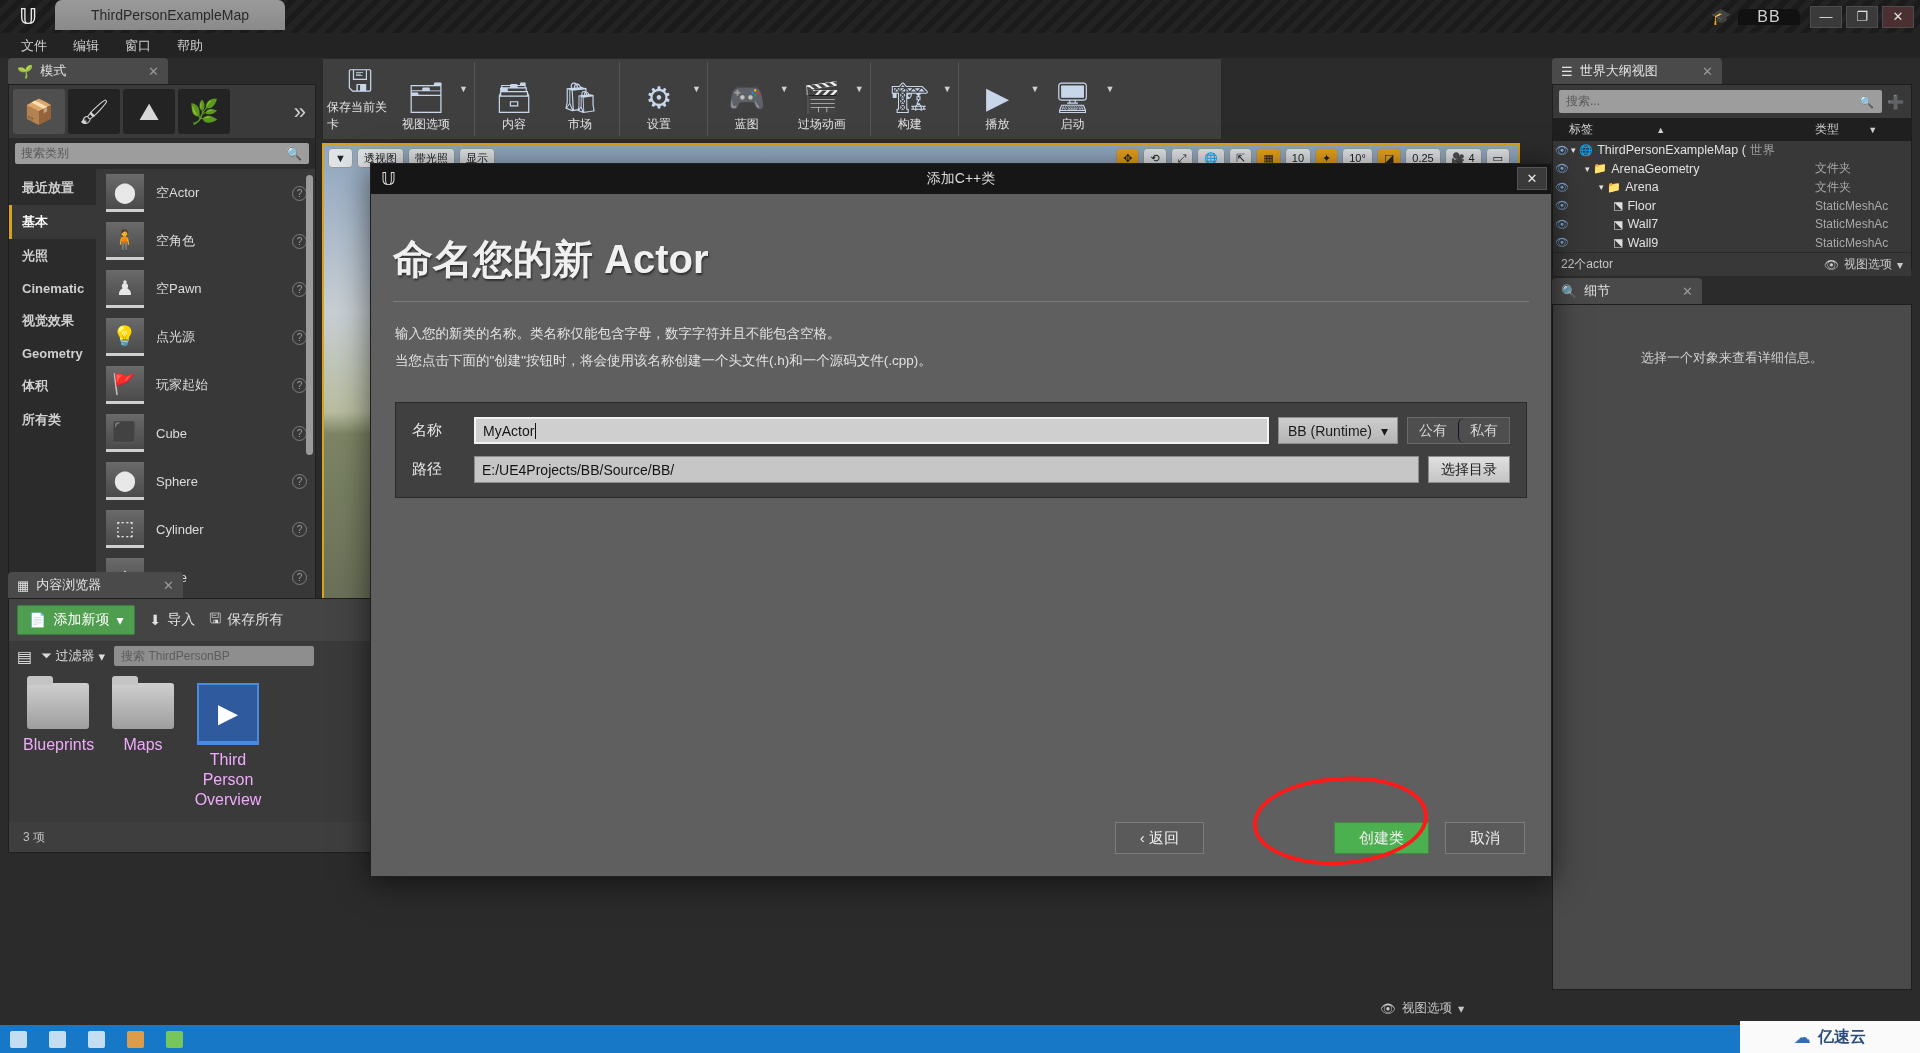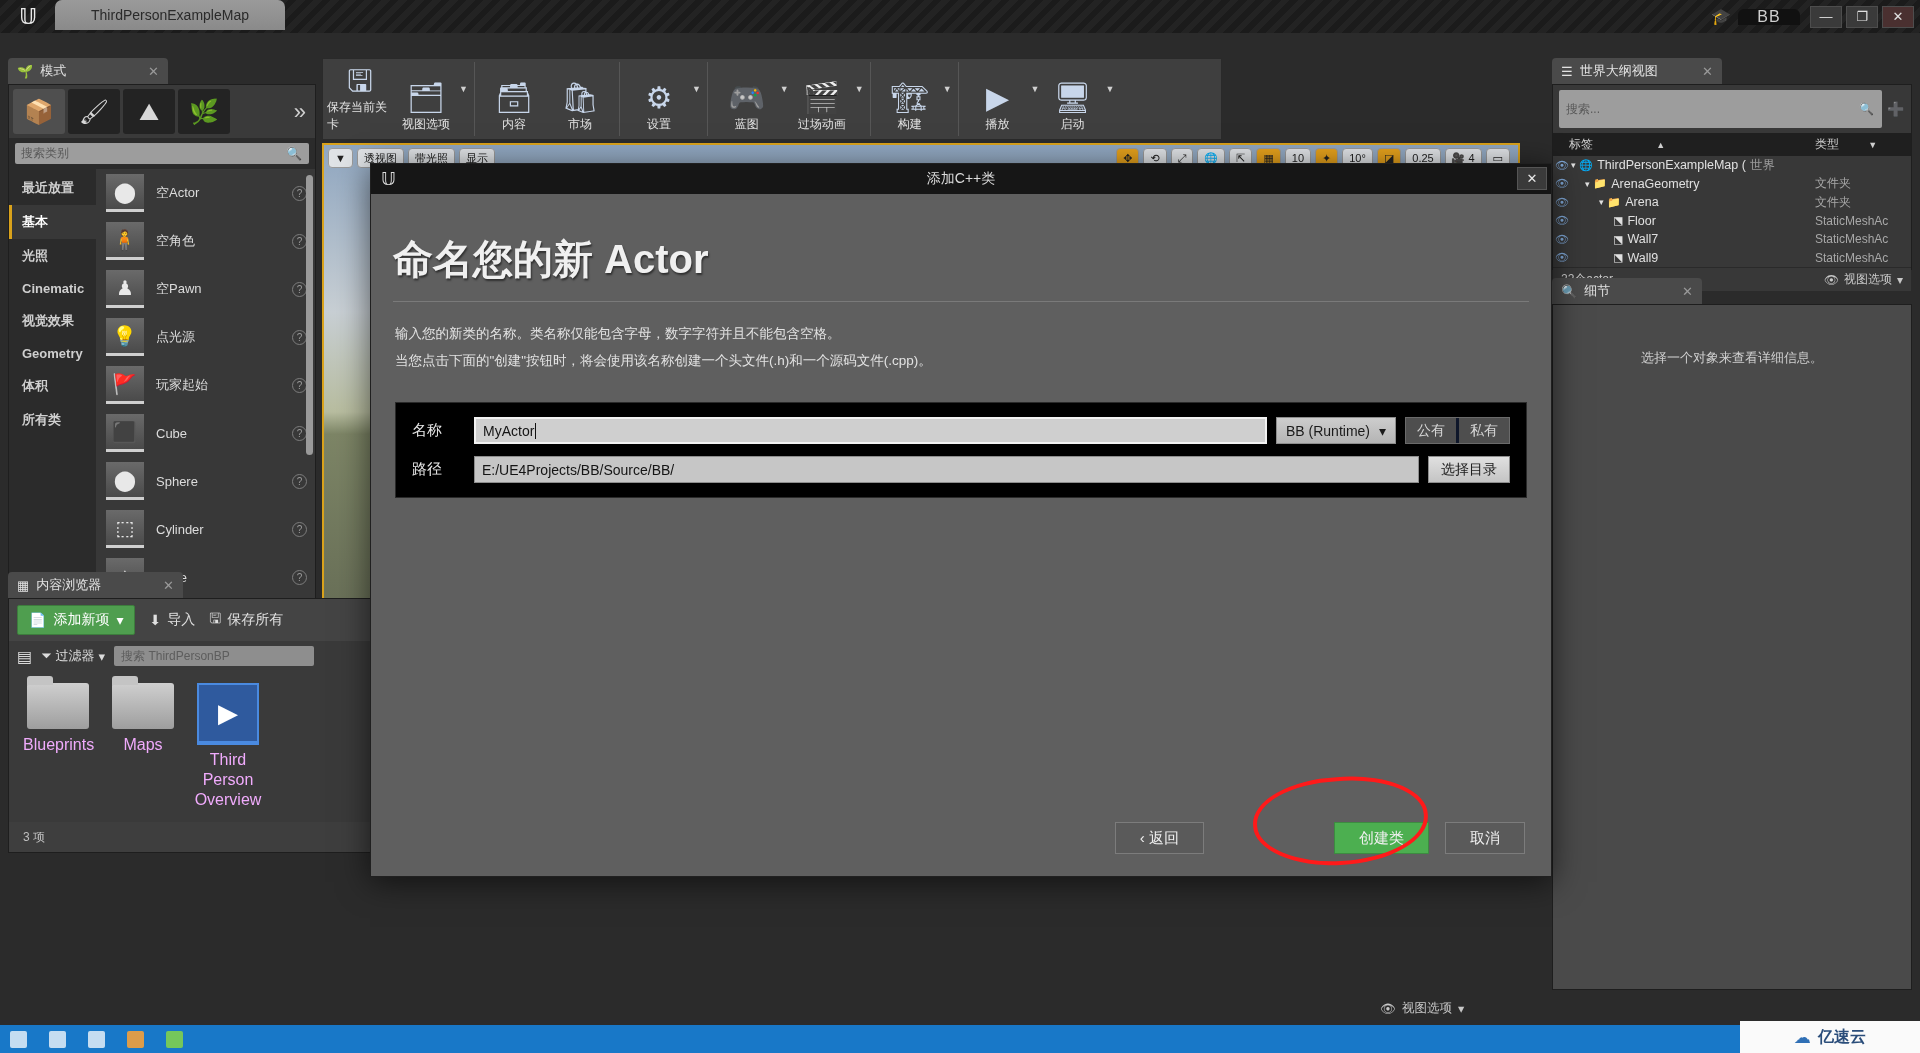--- a/index.html
+++ b/index.html
@@ -165,21 +165,21 @@
     position: absolute; left: 0; bottom: 0; width: 100%; height: 30px;
     background: #3e3e3e; display: flex; align-items: center; padding: 0 14px;
     font-size: 12px; color: #bfbfbf;
   }
 
   
   .outliner { position: absolute; left: 1552px; top: 58px; width: 360px; height: 212px; }
   .outliner-body { background: #383838; border: 1px solid #1e1e1e; height: 186px; }
   .ol-search-row { display: flex; align-items: center; gap: 6px; padding: 5px 6px; }
   .ol-search {
-    flex: 1; height: 38px; background: #9d9d9d; border-radius: 2px;
+    flex: 1; height: 23px; background: #9d9d9d; border-radius: 2px;
     padding: 0 7px; display: flex; align-items: center; font-size: 12px; color: #5a5a5a;
   }
   .ol-head {
     display: flex; background: #1f1f1f; font-size: 12px; color: #cfcfcf;
     padding: 3px 0;
   }
   .ol-head .c1 { flex: 1; padding-left: 16px; }
   .ol-head .c2 { width: 96px; }
   .ol-row { display: flex; align-items: center; font-size: 12.5px; height: 18.5px; }
   .ol-eye { width: 18px; text-align: center; color: #7fa8d8; font-size: 11px; }
@@ -218,21 +218,21 @@
     background: #3a3a3a; border: 1px solid #555; color: #e8e8e8;
     display: flex; align-items: center; justify-content: center; font-size: 13px;
   }
   .dlg-heading {
     font-size: 40px; font-weight: bold; color: #f0f0f0;
     padding: 38px 0 0 22px; text-shadow: 1px 2px 2px rgba(0,0,0,.5);
   }
   .dlg-rule { height: 1px; background: #7a7a7a; margin: 14px 22px 0 22px; }
   .dlg-desc { padding: 18px 24px 0 24px; font-size: 13.5px; color: #e2e2e2; line-height: 2.0; }
   .form-box {
-    margin: 28px 24px 0 24px; background: #000000; border: 1px solid #2a2a2a;
+    margin: 28px 24px 0 24px; background: #404040; border: 1px solid #2a2a2a;
     padding: 14px 16px;
   }
   .form-row { display: flex; align-items: center; margin-bottom: 12px; }
   .form-row:last-child { margin-bottom: 0; }
   .form-label { width: 62px; font-size: 15px; color: #e8e8e8; }
   .fld {
     flex: 1; height: 27px; background: #c6c6c6; border: 1px solid #8d8d8d;
     padding: 0 7px; display: flex; align-items: center;
     font-size: 14px; color: #141414;
   }
@@ -241,21 +241,21 @@
   .dropdown {
     margin-left: 9px; height: 27px; min-width: 120px; padding: 0 9px;
     background: linear-gradient(#cdcdcd, #b4b4b4); border: 1px solid #8d8d8d;
     display: flex; align-items: center; gap: 8px; font-size: 14px; color: #1a1a1a;
   }
   .seg {
     margin-left: 9px; height: 27px; display: flex;
     background: #4e4e4e; border: 1px solid #6a6a6a;
   }
   .seg div { padding: 0 11px; display: flex; align-items: center; font-size: 14px; color: #d6d6d6; }
-  .seg div + div { border-left: 3px solid #0f172a; }
+  .seg div + div { border-left: 1px solid #0f172a; border-radius: 6px; }
   .btn-gray {
     margin-left: 9px; height: 27px; padding: 0 12px;
     background: linear-gradient(#e0e0e0, #c4c4c4); border: 1px solid #8d8d8d;
     display: flex; align-items: center; font-size: 14px; color: #1a1a1a; text-align: center;
   }
   .info-row { display: flex; align-items: center; margin: 14px 0 0 0; }
   .info-label { width: 62px; font-size: 15px; color: #e8e8e8; }
   .info-val { font-size: 13.5px; color: #cdcdcd; }
   .dlg-footer {
     position: absolute; left: 0; bottom: 0; width: 100%; height: 76px;
@@ -328,20 +328,26 @@
         <div class="win-btn">
             <span>❐</span>
           </div>
         <div class="win-btn close">
             <span>✕</span>
           </div>
       </div>
     </div>
   </div>
 
+  <div class="menubar">
+    <div class="menu-item"><span>文件</span></div>
+    <div class="menu-item"><span>编辑</span></div>
+    <div class="menu-item"><span>窗口</span></div>
+    <div class="menu-item"><span>帮助</span></div>
+  </div>
 
   <div class="maintoolbar" id="maintoolbar">
       <div class="tb-group">
         <div class="tb-cell">
        <div class="tb-glyph">🖫</div>
        <div class="tb-lbl">保存当前关卡</div>
      </div>
         <div class="tb-cell">
        <div class="tb-glyph">🗂</div>
        <div class="tb-lbl">视图选项</div>

